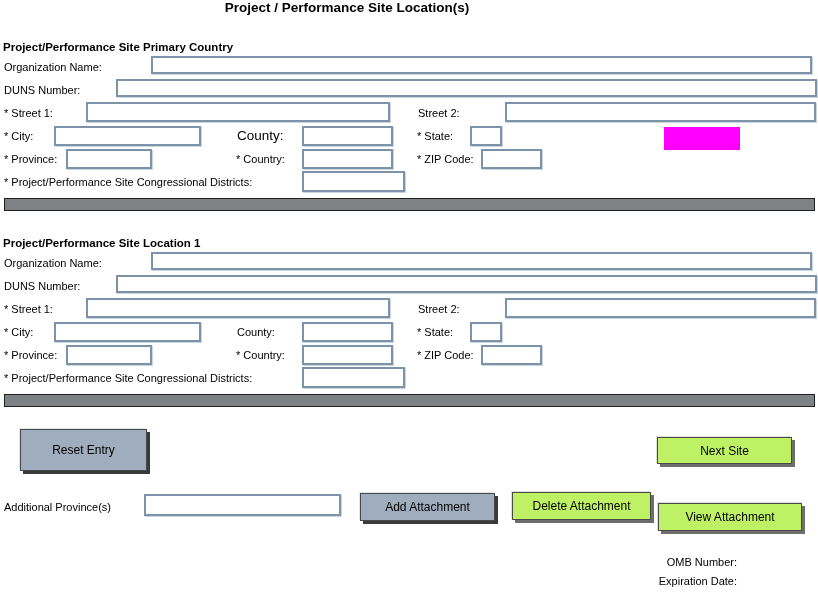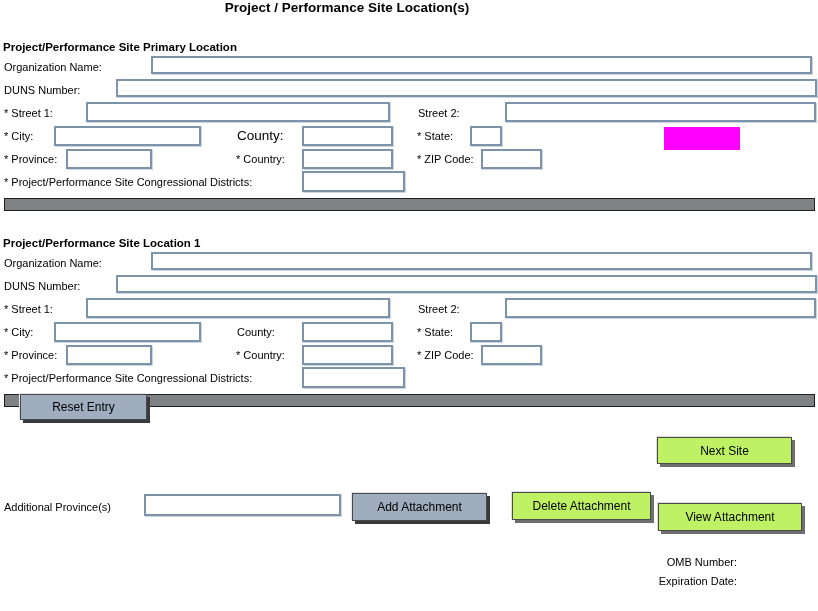--- a/index.html
+++ b/index.html
@@ -46,21 +46,21 @@
          font-size:11px; color:#000; }
 </style>
 </head>
 <body>
 
 <div class="page">
 
   <div class="title">Project / Performance Site Location(s)</div>
 
   <div class="section sec1">
-    <div class="label hdr" style="left:3px; top:41px;">Project/Performance Site Primary Location</div>
+    <div class="label hdr" style="left:3px; top:41px;">Project/Performance Site Primary Country</div>
 
     <div class="label" style="left:4px; top:61px;">Organization Name:</div>
     <input class="inp" style="left: 151px; top: 56px; width: 661px; height: 18px;" value="">
 
     <div class="label" style="left:4px; top:84px;">DUNS Number:</div>
     <input class="inp" style="left: 116px; top: 79px; width: 701px; height: 18px;" value="">
 
     <div class="label" style="left:4px; top:107px;">* Street 1:</div>
     <input class="inp" style="left: 86px; top: 102px; width: 304px; height: 20px;" value="">
     <div class="label" style="left:418px; top:107px;">Street 2:</div>
@@ -114,27 +114,27 @@
     <input class="inp" style="left: 302px; top: 149px; width: 91px; height: 20px;" value="">
     <div class="label" style="left:417px; top:153px;">* ZIP Code:</div>
     <input class="inp" style="left: 481px; top: 149px; width: 61px; height: 20px;" value="">
 
     <div class="label" style="left:4px; top:176px;">* Project/Performance Site Congressional Districts:</div>
     <input class="inp" style="left: 302px; top: 171px; width: 103px; height: 21px;" value="">
 
     <div class="bar" style="left:4px; top:198px; width:811px; height:13px;"></div>
   </div>
 
-  <div class="btn btn-steel" style="left:20px; top:394px; width:127px; height:26px;">Reset Entry</div>
+  <div class="btn btn-steel" style="left:20px; top:429px; width:127px; height:42px;">Reset Entry</div>
 
   <div class="btn btn-white" style="left:657px; top:437px; width:135px; height:27px;">Next Site</div>
 
   <div class="label" style="left:4px; top:501px;">Additional Province(s)</div>
   <input class="inp" style="left: 144px; top: 494px; width: 197px; height: 22px;" value="">
 
-  <div class="btn btn-steel" style="left:352px; top:493px; width:135px; height:28px;">Add Attachment</div>
+  <div class="btn btn-steel" style="left:360px; top:493px; width:135px; height:28px;">Add Attachment</div>
   <div class="btn btn-white" style="left:512px; top:492px; width:139px; height:28px;">Delete Attachment</div>
   <div class="btn btn-white" style="left:658px; top:492px; width:144px; height:28px;margin-top:11px;">View Attachment</div>
 
   <div class="omb" style="top:575px;">Expiration Date:</div>
   <div class="omb" style="top:556px;">OMB Number:</div>
 
 </div>
 
 </body></html>

